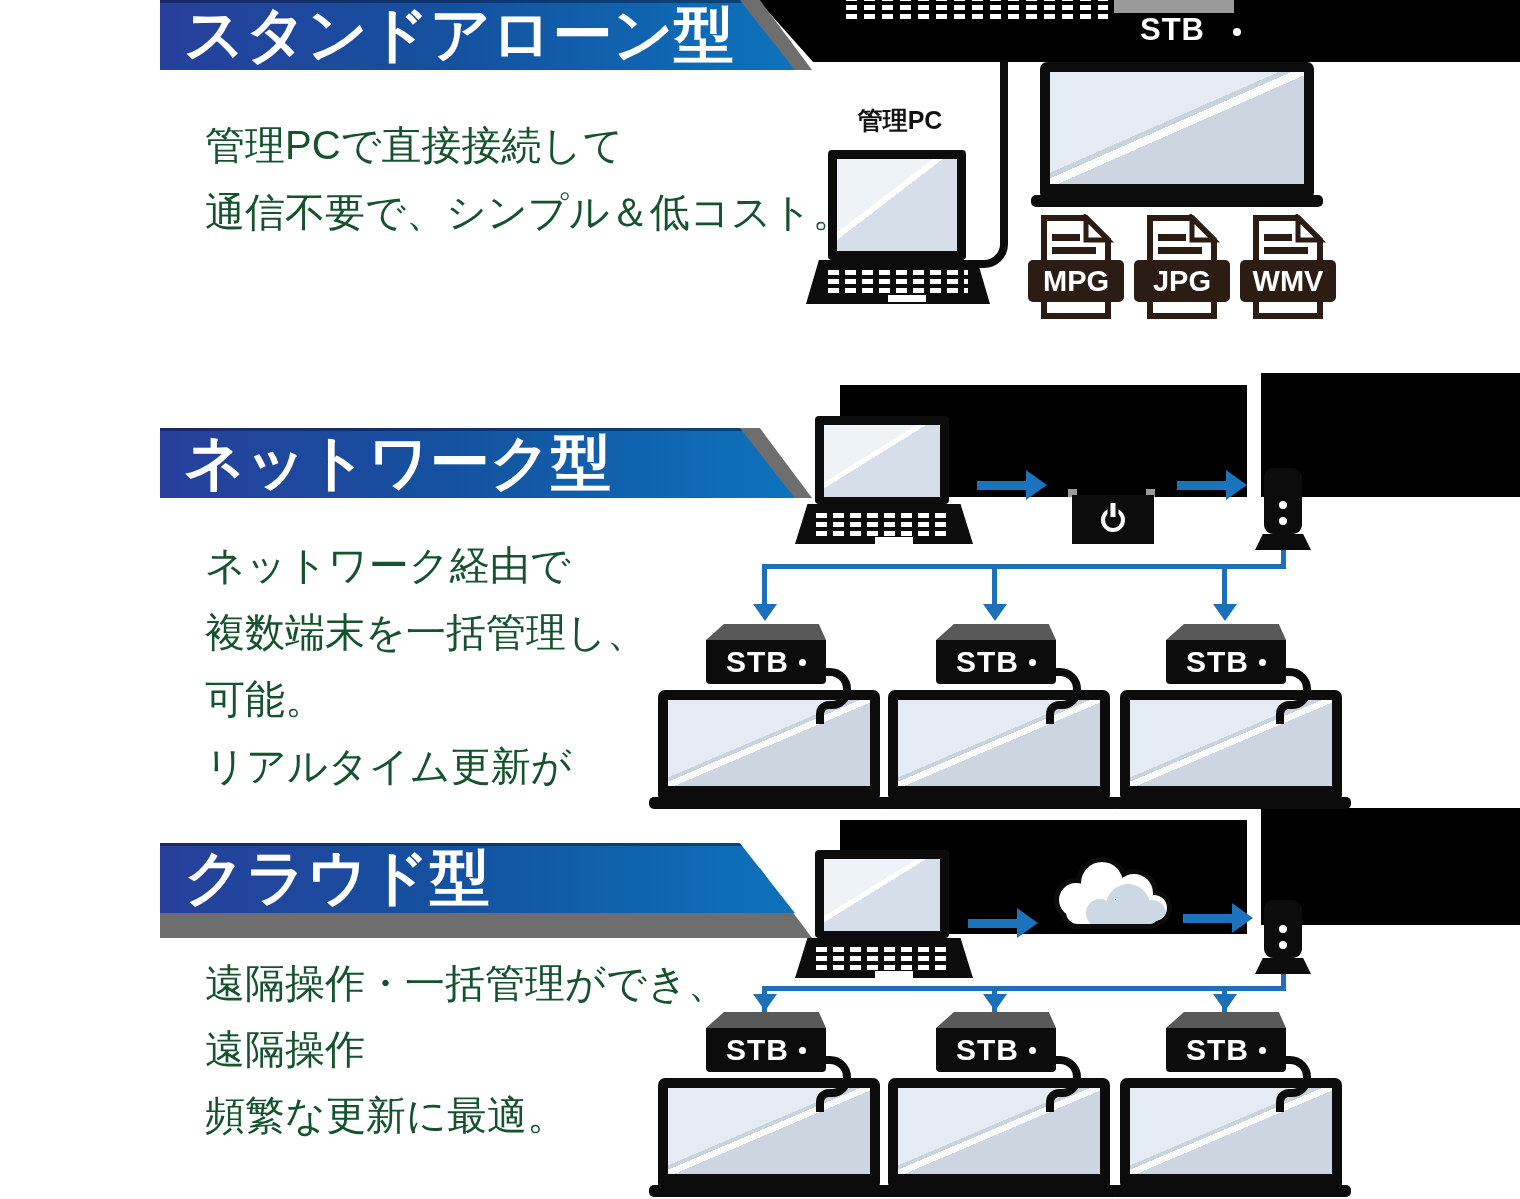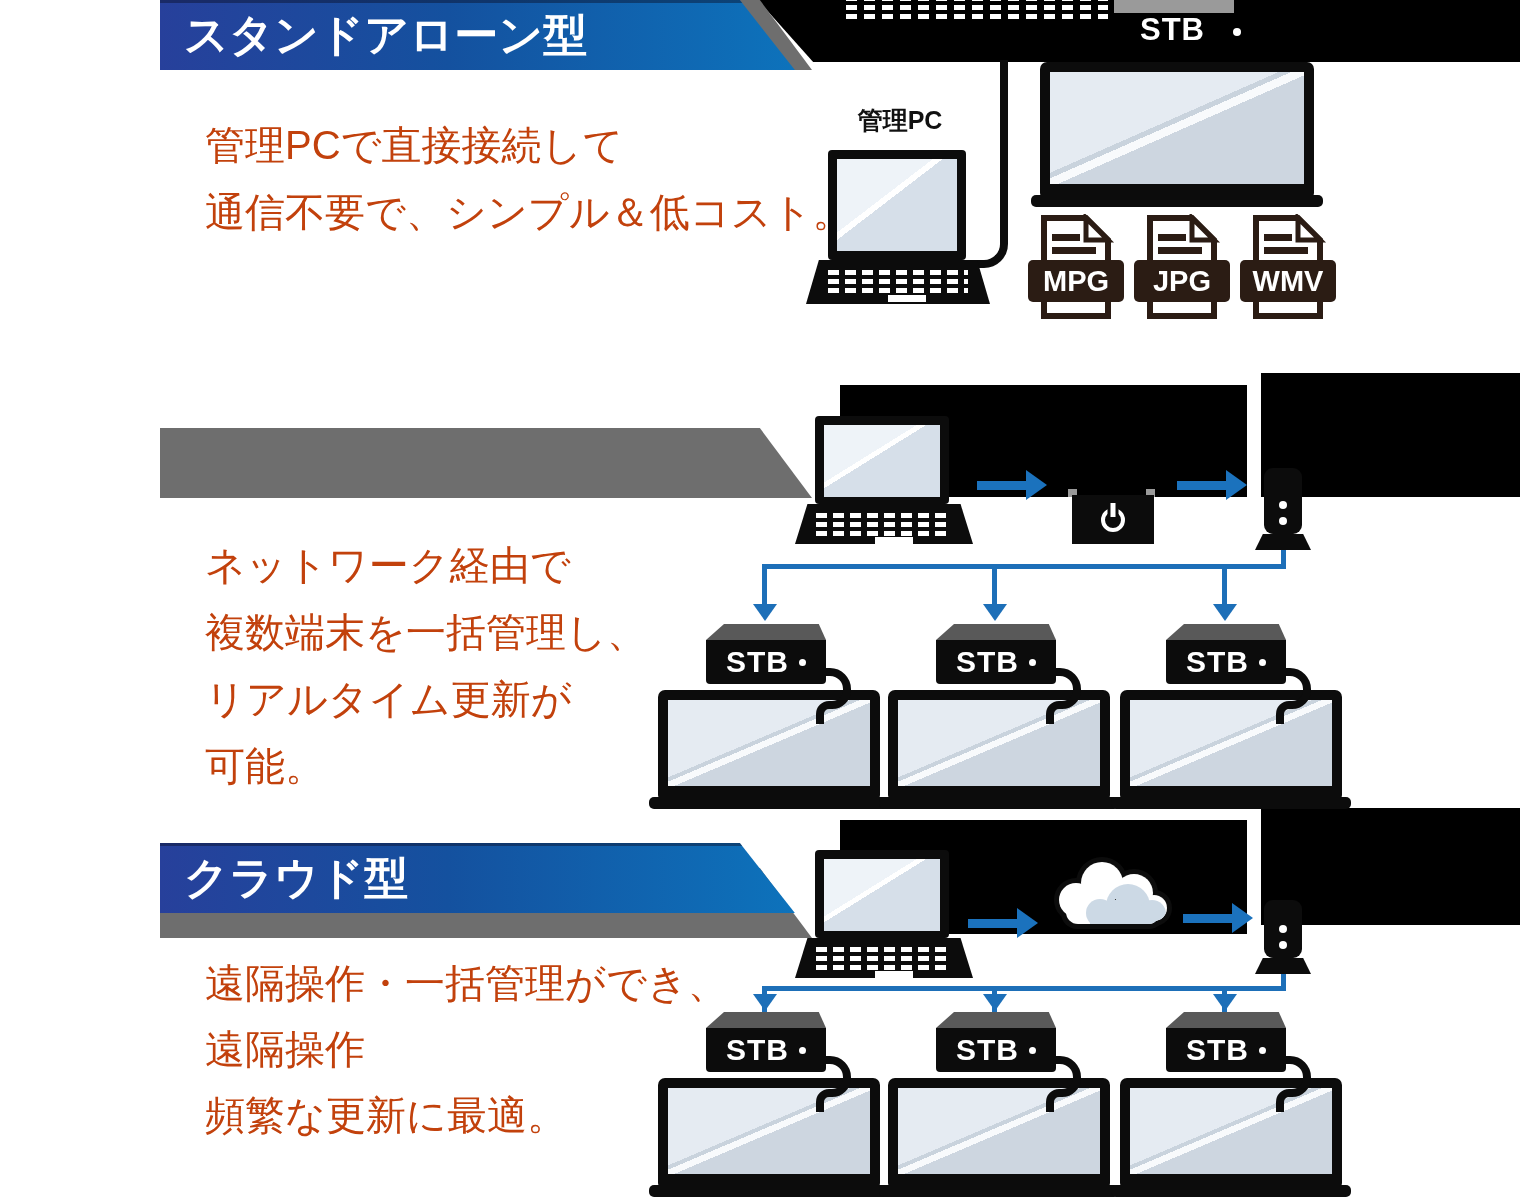--- a/index.html
+++ b/index.html
@@ -6,25 +6,25 @@
   *{box-sizing:border-box;}
   .canvas{position:relative;width:1520px;height:1199px;overflow:hidden;background:#ffffff;
           font-family:"Liberation Sans",sans-serif;}
 
   
   .banner-shadow{position:absolute;left:160px;width:652px;height:70px;background:#6e6e6e;
     clip-path:polygon(0 0,92% 0,100% 100%,0 100%);z-index:4;}
   .banner{position:absolute;left:160px;width:640px;height:70px;z-index:5;
     background:linear-gradient(90deg,#27409b 0%,#14519f 45%,#0d73bc 100%);
     clip-path:polygon(0 0,90.6% 0,99.2% 100%,0 100%);
-    color:#fff;font-weight:700;font-size:44px;line-height:70px;padding-left:24px;
+    color:#fff;font-weight:700;font-size:60px;line-height:70px;padding-left:24px;
     box-shadow:inset 0 3px 0 rgba(10,16,40,.45);}
 
   
-  .desc{position:absolute;left:205px;z-index:2;color:#c2410c;font-size:40px;line-height:67px;
+  .desc{position:absolute;left:205px;z-index:2;color:#14532d;font-size:40px;line-height:67px;
     font-weight:500;white-space:nowrap;letter-spacing:0px;}
 
   
   .mass{position:absolute;background:#000;z-index:1;}
 
   
   .laptop{position:absolute;z-index:3;}
   .laptop .scr{position:absolute;background:#0c0c0c;border-radius:4px;}
   .laptop .glass{position:absolute;background:linear-gradient(to bottom right,
      #eef3f8 0%,#eef3f8 40%,#ffffff 40%,#ffffff 44%,#d6dfe9 44%,#d6dfe9 100%);}
@@ -167,26 +167,27 @@
       <rect x="24" y="33" width="44" height="7" fill="#2b1c14"></rect>
       <rect x="24" y="46" width="44" height="7" fill="#2b1c14"></rect>
     </svg>
     <div class="tag">JPG</div>
   </div>
 
   <div class="mass" style="left:840px;top:385px;width:407px;height:112px;"></div>
   <div class="mass" style="left:1261px;top:373px;width:259px;height:124px;"></div>
 
   <div class="banner-shadow" style="top:428px;"></div>
+  <div class="banner" style="top:428px;">ネットワーク型</div>
 
   <div class="desc" style="top:532px;">
     <div>ネットワーク経由で</div>
     <div>複数端末を一括管理し、</div>
+    <div>可能。</div>
     <div>リアルタイム更新が</div>
-    <div>可能。</div>
   </div>
 
   <div class="laptop">
     <div class="scr" style="left:815px;top:416px;width:134px;height:88px;"></div>
     <div class="glass" style="left:824px;top:425px;width:116px;height:72px;"></div>
     <div class="kbd" style="left:795px;top:504px;width:178px;height:40px;"></div>
     <div class="keys" style="left:816px;top:509px;width:136px;height:27px;"></div>
     <div class="pad" style="left:875px;top:537px;bottom:auto;transform:none;"></div>
   </div>
 

